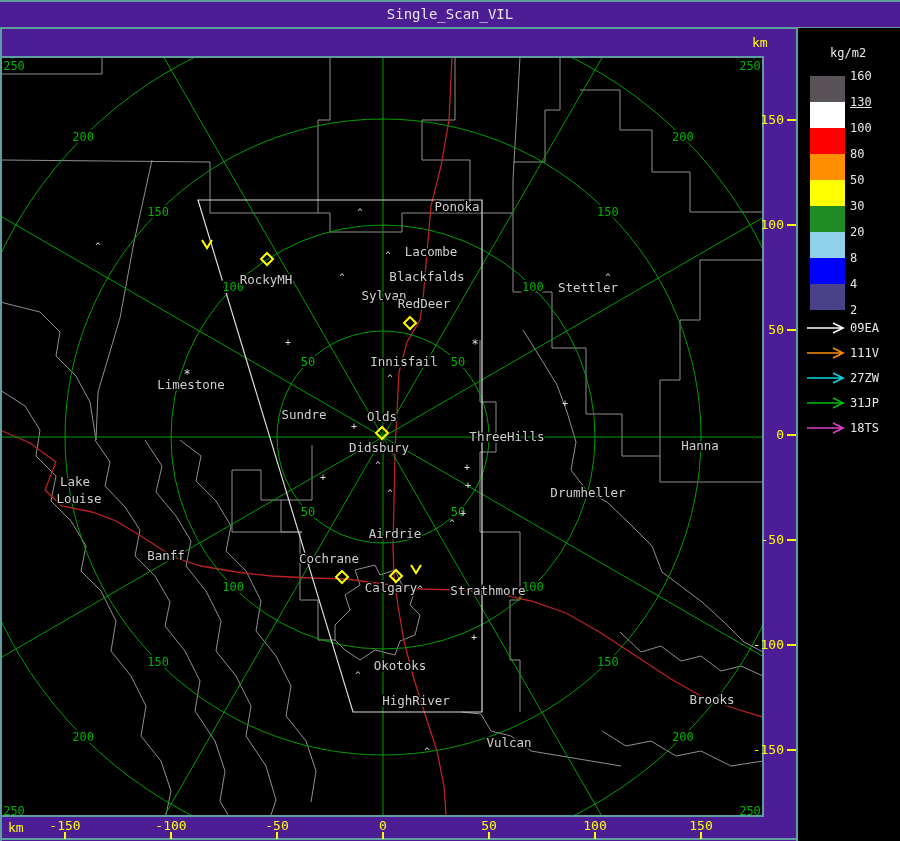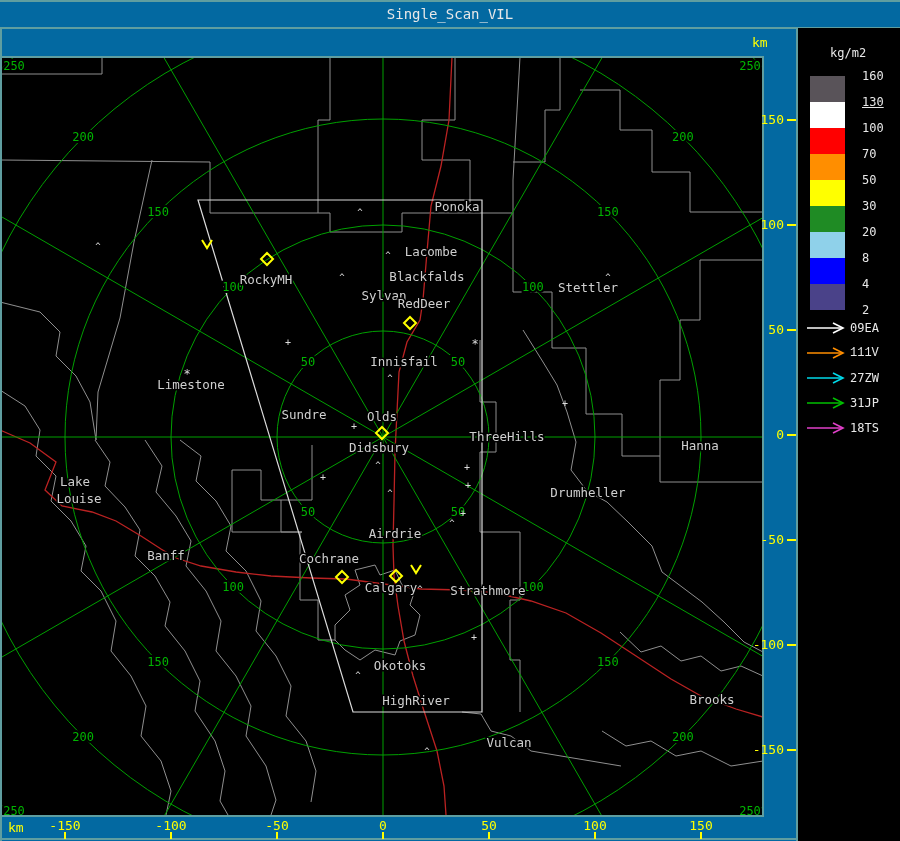--- a/index.html
+++ b/index.html
@@ -1,33 +1,33 @@
 <!DOCTYPE html>
 <html><head>
 <meta charset="utf-8">
 <style>
   html,body{margin:0;padding:0;background:#000;}
-  #root{position:relative;width:900px;height:841px;background:#0369a1;overflow:hidden;
+  #root{position:relative;width:900px;height:841px;background:#4c1d95;overflow:hidden;
         font-family:"DejaVu Sans Mono","Liberation Mono",monospace;}
   .tealline{position:absolute;background:#5f9ea0;}
   #title{position:absolute;left:0;top:5;width:900px;top:6px;text-align:center;color:#e8e8e8;font-size:14px;}
   #stamp{position:absolute;left:8px;top:35px;color:#ffff00;font-size:13px;}
   #kmright{position:absolute;left:752px;top:35px;color:#ffff00;font-size:13px;}
   #kmbottom{position:absolute;left:8px;top:820px;color:#ffff00;font-size:13px;}
   #mapbox{position:absolute;left:0px;top:56px;width:764px;height:761px;border:2px solid #5f9ea0;
           box-sizing:border-box;background:#000;}
   #mapbox svg{position:absolute;left:0;top:0;}
   .raxlab{position:absolute;width:34px;text-align:right;color:#ffff00;font-size:13px;}
   .raxtick{position:absolute;width:9px;height:2px;background:#ffff00;}
   .baxlab{position:absolute;width:48px;text-align:center;color:#ffff00;font-size:13px;}
   .baxtick{position:absolute;width:2px;height:7px;background:#ffff00;}
   #legend{position:absolute;left:798px;top:28px;width:102px;height:813px;background:#000;}
   #kgm2{position:absolute;left:32px;top:18px;color:#e8e8e8;font-size:12px;}
   .swatch{position:absolute;left:12px;width:35px;height:26px;}
-  .swval{position:absolute;left:52px;color:#e8e8e8;font-size:12px;margin-left:12px;}
+  .swval{position:absolute;left:52px;color:#e8e8e8;font-size:12px;}
   .radrow-label{position:absolute;left:52px;color:#e8e8e8;font-size:12px;}
 </style>
 </head>
 <body>
 
 <div id="root">
 
   <div class="tealline" style="left:0;top:0;width:900px;height:2px;"></div>
   <div class="tealline" style="left:0;top:27px;width:900px;height:2px;"></div>
   <div class="tealline" style="left:0;top:28px;width:2px;height:813px;"></div>
@@ -193,21 +193,21 @@
   <div id="legend">
     <div id="kgm2">kg/m2</div>
     <div id="swatches">
         <div class="swatch" style="top:48px;background:#595359;"></div>
         <div class="swval" style="top:41px;">160</div>
         <div class="swatch" style="top:74px;background:#ffffff;"></div>
         <div class="swval" style="top:67px;text-decoration:underline;">130</div>
         <div class="swatch" style="top:100px;background:#ff0000;"></div>
         <div class="swval" style="top:93px;">100</div>
         <div class="swatch" style="top:126px;background:#ff8e00;"></div>
-        <div class="swval" style="top:119px;">70</div>
+        <div class="swval" style="top:119px;">80</div>
         <div class="swatch" style="top:152px;background:#ffff00;"></div>
         <div class="swval" style="top:145px;">50</div>
         <div class="swatch" style="top:178px;background:#1f8b24;"></div>
         <div class="swval" style="top:171px;">30</div>
         <div class="swatch" style="top:204px;background:#8fd1ea;"></div>
         <div class="swval" style="top:197px;">20</div>
         <div class="swatch" style="top:230px;background:#0000ff;"></div>
         <div class="swval" style="top:223px;">8</div>
         <div class="swatch" style="top:256px;background:#4a4289;"></div>
         <div class="swval" style="top:249px;">4</div>
@@ -216,21 +216,21 @@
     <div id="radars">
         <svg width="40" height="14" style="position:absolute;left:8px;top:293px;overflow:visible;">
           <polyline points="1,7 37,7" fill="none" stroke="#ffffff" stroke-width="1.6"></polyline>
           <polyline points="27,2 37,7 27,12" fill="none" stroke="#ffffff" stroke-width="1.6"></polyline>
         </svg>
         <div class="radrow-label" style="top:293px;">09EA</div>
         <svg width="40" height="14" style="position:absolute;left:8px;top:318px;overflow:visible;">
           <polyline points="1,7 37,7" fill="none" stroke="#ff8e00" stroke-width="1.6"></polyline>
           <polyline points="27,2 37,7 27,12" fill="none" stroke="#ff8e00" stroke-width="1.6"></polyline>
         </svg>
-        <div class="radrow-label" style="top:318px;font-family:Liberation Mono, monospace;">111V</div>
+        <div class="radrow-label" style="top:318px;">111V</div>
         <svg width="40" height="14" style="position:absolute;left:8px;top:343px;overflow:visible;">
           <polyline points="1,7 37,7" fill="none" stroke="#00d8e8" stroke-width="1.6"></polyline>
           <polyline points="27,2 37,7 27,12" fill="none" stroke="#00d8e8" stroke-width="1.6"></polyline>
         </svg>
         <div class="radrow-label" style="top:343px;">27ZW</div>
         <svg width="40" height="14" style="position:absolute;left:8px;top:368px;overflow:visible;">
           <polyline points="1,7 37,7" fill="none" stroke="#00c000" stroke-width="1.6"></polyline>
           <polyline points="27,2 37,7 27,12" fill="none" stroke="#00c000" stroke-width="1.6"></polyline>
         </svg>
         <div class="radrow-label" style="top:368px;">31JP</div>

